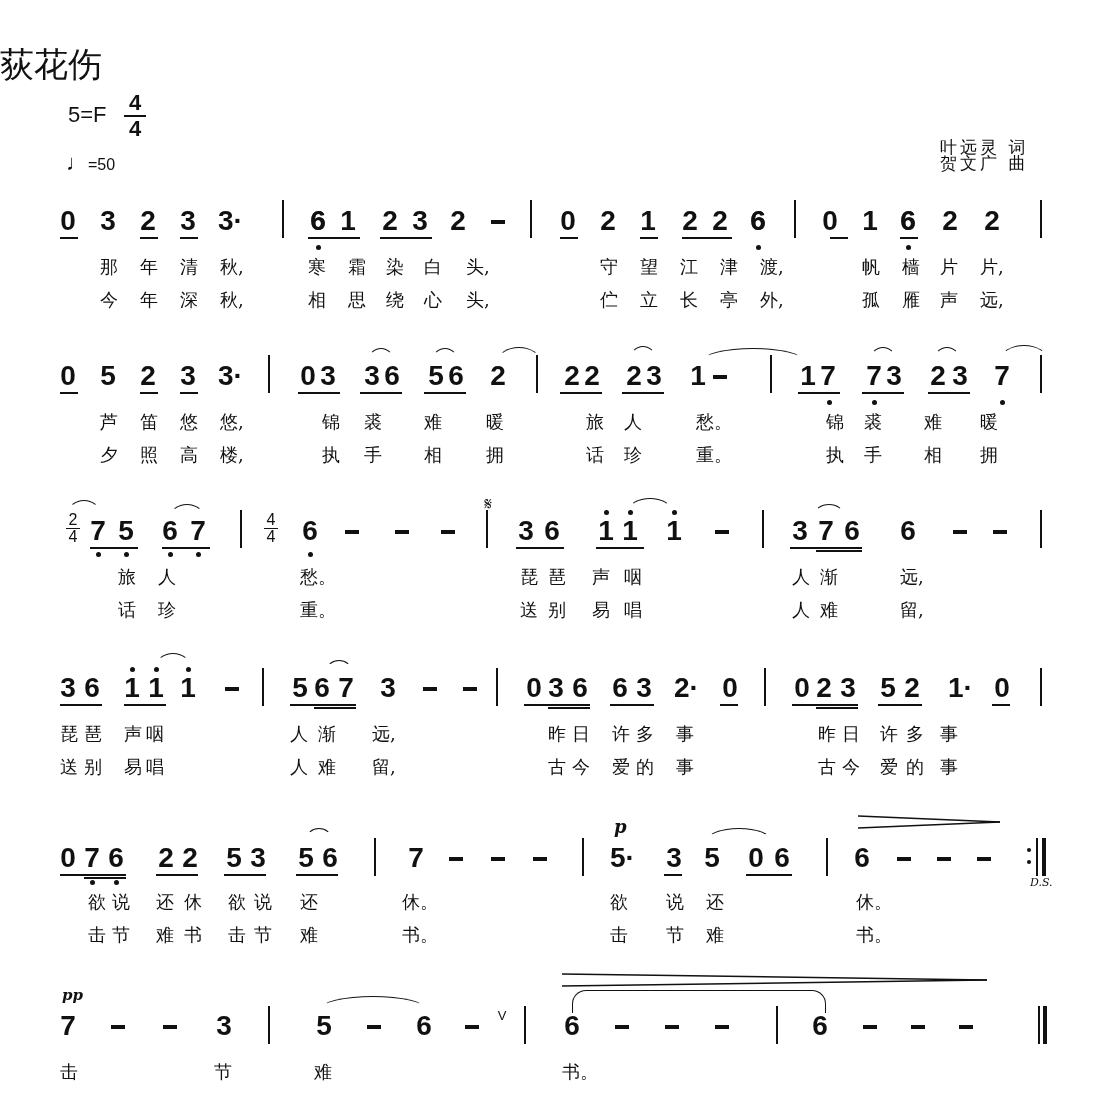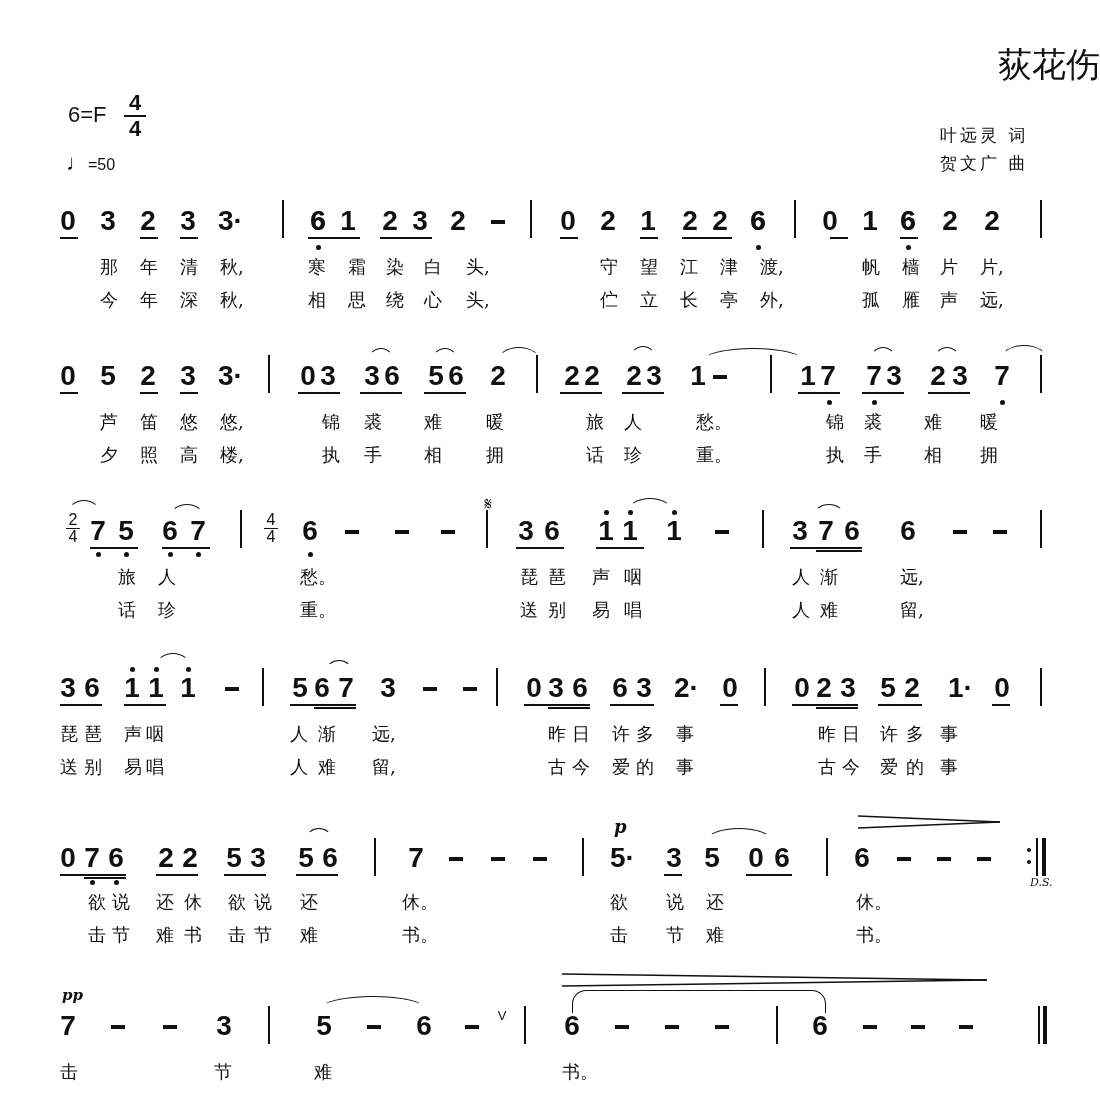--- a/index.html
+++ b/index.html
@@ -1,17 +1,17 @@
 <!DOCTYPE html>
 <html><head>
 <meta charset="utf-8">
 <style>
   html, body { margin:0; padding:0; background:#ffffff; }
   body { width:1100px; height:1104px; position:relative; overflow:hidden; font-family:"Liberation Sans", "DejaVu Sans", sans-serif; color:#111; }
-  .title { position:absolute; top:42px; left:0; width:1100px; text-align:right; font-size:34px; font-family:"DejaVu Sans", sans-serif; }
+  .title { position:absolute; top:42px; left:0; width:1100px; text-align:left; font-size:34px; font-family:"DejaVu Sans", sans-serif; }
   .key { position:absolute; left:68px; top:102px; font-size:22px; }
   .ts { position:absolute; left:124px; top:92px; width:22px; text-align:center; font-weight:bold; font-size:22px; line-height:22px; }
   .ts .bar { border-top:2px solid #111; margin:1px 0; }
   .tempo { position:absolute; left:66px; top:150px; font-size:16px; }
   .tempo .q { font-size:22px; }
   .credit { position:absolute; left:940px; font-size:17px; font-family:"DejaVu Serif", serif; letter-spacing:3px; }
   .n { position:absolute; font-weight:bold; font-size:28px; width:20px; text-align:center; line-height:32px; }
   .dash { position:absolute; width:14px; height:4px; background:#111; }
   .bl { position:absolute; width:2px; height:38px; background:#111; }
   .ul { position:absolute; height:2px; background:#111; }
@@ -20,28 +20,28 @@
   .arc { position:absolute; border:1.5px solid #111; border-bottom:none; border-left-color:transparent; border-right-color:transparent; border-radius:50% 50% 0 0 / 100% 100% 0 0; }
   .sm-ts { position:absolute; font-size:16px; text-align:center; width:14px; line-height:16px; }
   .sm-ts .bar { border-top:1.5px solid #111; }
   .dyn { position:absolute; font-family:"DejaVu Serif", serif; font-style:italic; font-weight:bold; font-size:18px; }
   .hair { position:absolute; }
 </style>
 </head>
 <body>
 
 <div class="title">荻花伤</div>
-<div class="key">6=F</div>
+<div class="key">5=F</div>
 <div class="ts">
   <div>4</div>
   <div class="bar"></div>
   <div>4</div>
 </div>
 <div class="tempo"><span class="q">♩</span><span>=50</span></div>
-<div class="credit" style="top:124px">叶远灵 词</div>
+<div class="credit" style="top:136px">叶远灵 词</div>
 <div class="credit" style="top:152px">贺文广 曲</div>
 
 <div id="score">
     <div class="n" style="left: 58px; top: 205px;">0</div>
     <div class="n" style="left: 98px; top: 205px;">3</div>
     <div class="n" style="left: 138px; top: 205px;">2</div>
     <div class="n" style="left: 178px; top: 205px;">3</div>
     <div class="n" style="left: 218px; top: 205px;">3·</div>
     <div class="n" style="left: 308px; top: 205px;">6</div>
     <div class="n" style="left: 338px; top: 205px;">1</div>

